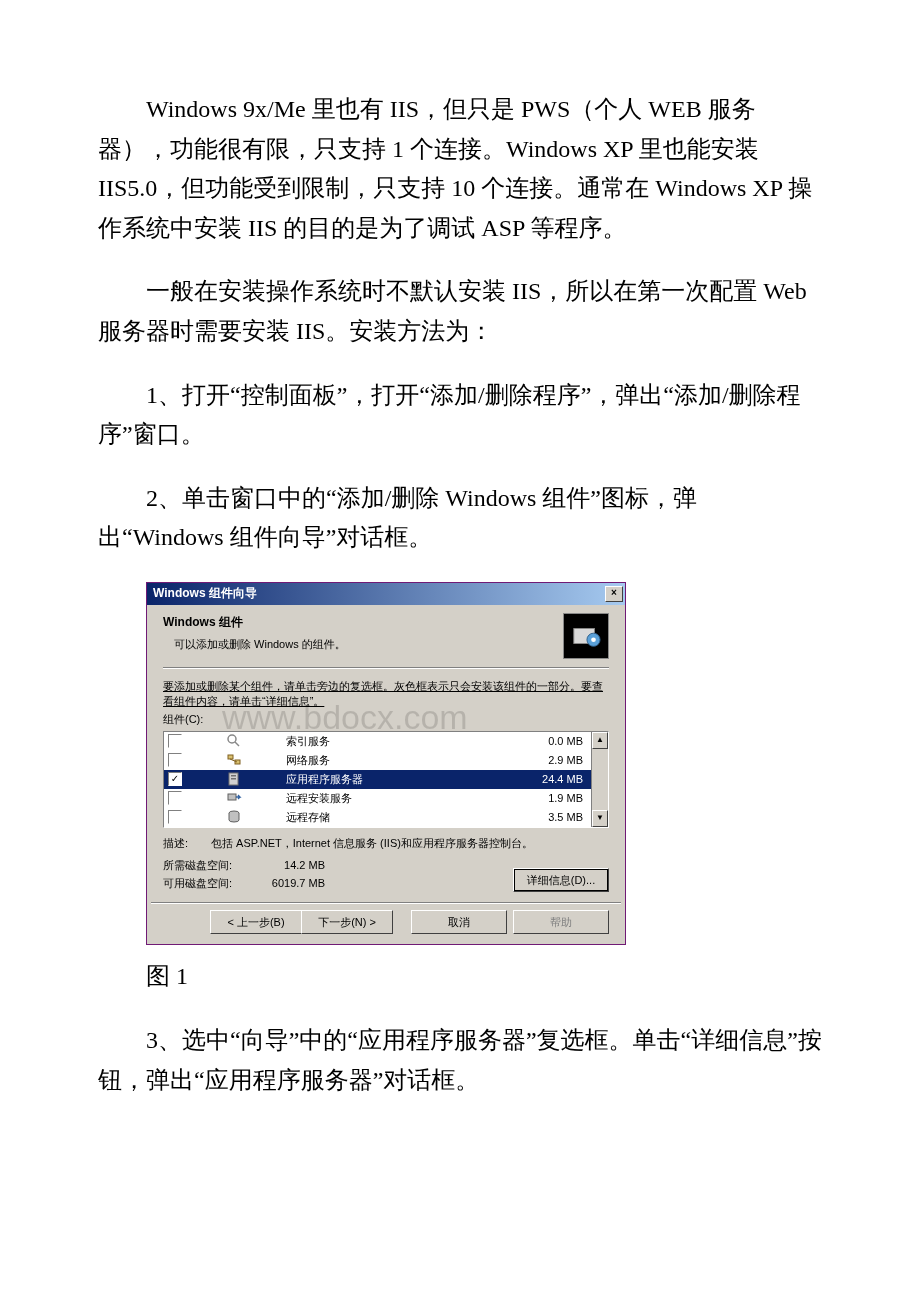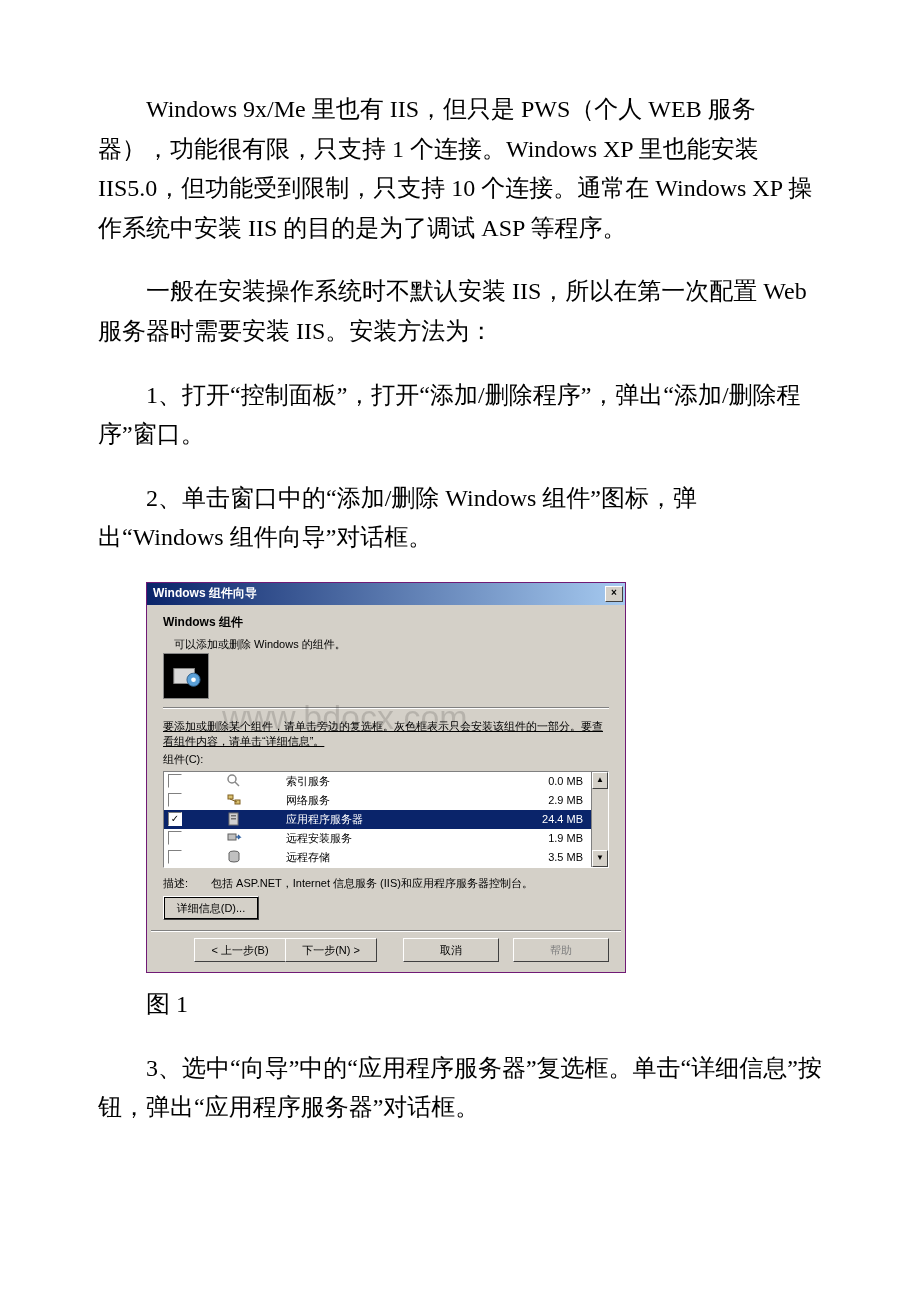--- a/index.html
+++ b/index.html
@@ -61,21 +61,20 @@
     text-align: center;
   }
   .dlg-body {
     padding: 8px 16px 10px 16px;
     position: relative;
   }
   .head-row {
     display: flex;
     justify-content: space-between;
     align-items: flex-start;
-    flex-direction: column;
   }
   .head-text .h1 {
     font-weight: bold;
     font-size: 12px;
   }
   .head-text .h2 {
     font-size: 11px;
     margin-top: 2px;
     text-indent: 1em;
   }
@@ -205,21 +204,21 @@
     font-size: 11px;
     padding: 2px 8px;
     min-width: 78px;
     text-align: center;
   }
   .btn3d.disabled { color: #808080; }
   .btn3d.focus { box-shadow: inset 0 0 0 1px #000; }
   .btnrow {
     display: flex;
     justify-content: flex-end;
-    gap: 14px;
+    gap: 6px;
     padding: 6px 16px 10px 16px;
   }
   .btn-group-wizard {
     display: inline-flex;
     margin-right: 12px;
   }
   .btn-group-wizard .btn3d { min-width: 74px; }
 </style>
 </head>
 <body>
@@ -325,20 +324,30 @@
             <div class="sb-btn">▼</div>
           </div>
         </div>
 
         <div class="under-row">
           <div class="lbl">描述:</div>
           <div class="val">包括 ASP.NET，Internet 信息服务 (IIS)和应用程序服务器控制台。</div>
         </div>
 
         <div class="space-block">
+          <div class="space-lines">
+            <div>
+              <span class="k">所需磁盘空间:</span>
+              <span class="v">14.2 MB</span>
+            </div>
+            <div>
+              <span class="k">可用磁盘空间:</span>
+              <span class="v">6019.7 MB</span>
+            </div>
+          </div>
           <div class="btn3d focus">详细信息(D)...</div>
         </div>
       </div>
 
       <div class="hr" style="margin:0 4px;"></div>
 
       <div class="btnrow">
         <span class="btn-group-wizard">
           <span class="btn3d" style="border-right:none;min-width:74px;">&lt; 上一步(B)</span>
           <span class="btn3d" style="min-width:74px;">下一步(N) &gt;</span>

